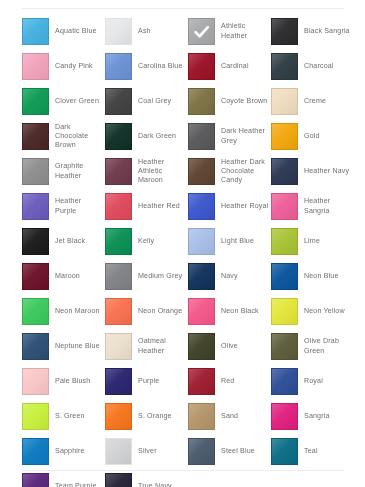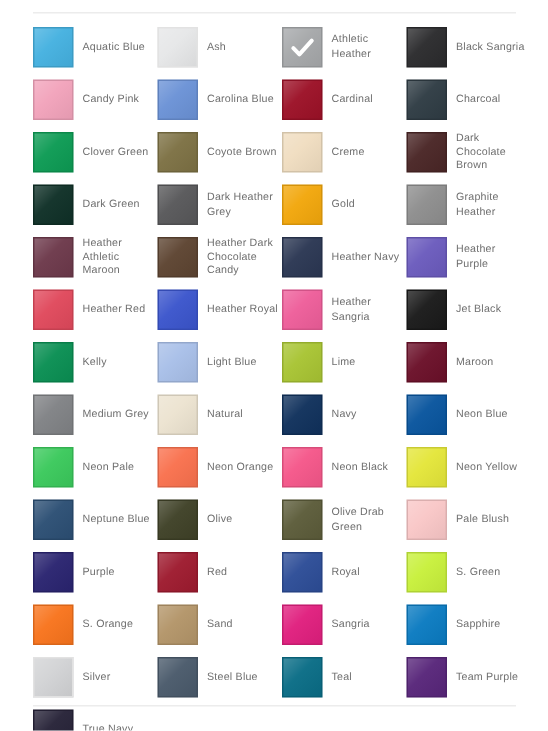--- a/index.html
+++ b/index.html
@@ -143,20 +143,26 @@
         </div>
         <span class="swatch-label">Charcoal</span>
       </div>
       <div class="swatch-cell">
         <div class="chip" title="Clover Green" style="background: rgb(13, 155, 84);">
           <span class="sheen"></span>
         </div>
         <span class="swatch-label">Clover Green</span>
       </div>
       <div class="swatch-cell">
+        <div class="chip" title="Coal Grey" style="background: rgb(64, 64, 64);">
+          <span class="sheen"></span>
+        </div>
+        <span class="swatch-label">Coal Grey</span>
+      </div>
+      <div class="swatch-cell">
         <div class="chip" title="Coyote Brown" style="background: rgb(125, 113, 68);">
           <span class="sheen"></span>
         </div>
         <span class="swatch-label">Coyote Brown</span>
       </div>
       <div class="swatch-cell">
         <div class="chip" title="Creme" style="background: rgb(240, 221, 192);">
           <span class="sheen"></span>
         </div>
         <span class="swatch-label">Creme</span>
@@ -263,42 +269,36 @@
         </div>
         <span class="swatch-label">Maroon</span>
       </div>
       <div class="swatch-cell">
         <div class="chip" title="Medium Grey" style="background: rgb(128, 130, 133);">
           <span class="sheen"></span>
         </div>
         <span class="swatch-label">Medium Grey</span>
       </div>
       <div class="swatch-cell">
-        <div class="chip" title="Natural" style="background: rgb(236, 227, 208);">
-          <span class="sheen"></span>
-        </div>
-        <span class="swatch-label">Natural</span>
-      </div>
-      <div class="swatch-cell">
         <div class="chip" title="Navy" style="background: rgb(16, 49, 92);">
           <span class="sheen"></span>
         </div>
         <span class="swatch-label">Navy</span>
       </div>
       <div class="swatch-cell">
         <div class="chip" title="Neon Blue" style="background: rgb(9, 85, 158);">
           <span class="sheen"></span>
         </div>
         <span class="swatch-label">Neon Blue</span>
       </div>
       <div class="swatch-cell">
         <div class="chip" title="Neon Green" style="background: rgb(59, 201, 92);">
           <span class="sheen"></span>
         </div>
-        <span class="swatch-label">Neon Pale</span>
+        <span class="swatch-label">Neon Maroon</span>
       </div>
       <div class="swatch-cell">
         <div class="chip" title="Neon Orange" style="background: rgb(249, 113, 78);">
           <span class="sheen"></span>
         </div>
         <span class="swatch-label">Neon Orange</span>
       </div>
       <div class="swatch-cell">
         <div class="chip" title="Neon Pink" style="background: rgb(245, 87, 138);">
           <span class="sheen"></span>
@@ -311,20 +311,26 @@
         </div>
         <span class="swatch-label">Neon Yellow</span>
       </div>
       <div class="swatch-cell">
         <div class="chip" title="Neptune Blue" style="background: rgb(44, 79, 116);">
           <span class="sheen"></span>
         </div>
         <span class="swatch-label">Neptune Blue</span>
       </div>
       <div class="swatch-cell">
+        <div class="chip" title="Oatmeal Heather" style="background: rgb(236, 224, 204);">
+          <span class="sheen"></span>
+        </div>
+        <span class="swatch-label">Oatmeal Heather</span>
+      </div>
+      <div class="swatch-cell">
         <div class="chip" title="Olive" style="background: rgb(63, 65, 39);">
           <span class="sheen"></span>
         </div>
         <span class="swatch-label">Olive</span>
       </div>
       <div class="swatch-cell">
         <div class="chip" title="Olive Drab Green" style="background: rgb(92, 92, 58);">
           <span class="sheen"></span>
         </div>
         <span class="swatch-label">Olive Drab Green</span>

